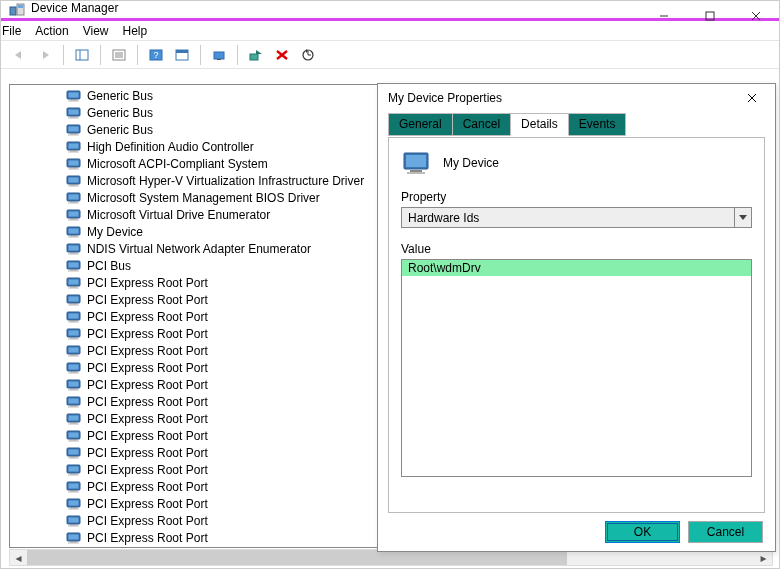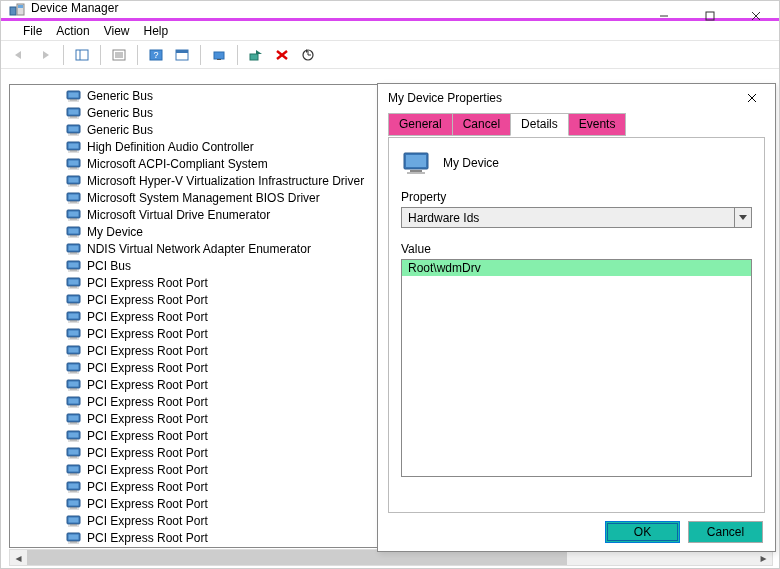--- a/index.html
+++ b/index.html
@@ -27,21 +27,21 @@
   }
   .titlebar .title { flex: 0 0 auto; color:#000; }
   .titlebar .spacer { flex: 1; }
   .winbtn {
     width: 46px; height: 30px; display:flex; align-items:center; justify-content:center;
     color:#666;
   }
   
   .menubar {
     height: 20px; display:flex; align-items:center; gap: 14px;
-    padding: 0 22px; border-bottom:1px solid #e5e5e5;
+    padding: 0 1px; border-bottom:1px solid #e5e5e5;
   }
   .menubar span { cursor:default; }
   
   .toolbar {
     height: 28px; display:flex; align-items:center; gap:2px;
     padding: 0 6px; border-bottom:1px solid #e5e5e5;
     background:#fff;
   }
   .tbtn {
     width:24px; height:22px; display:flex; align-items:center; justify-content:center;
@@ -95,21 +95,21 @@
   .dlg-title .spacer{flex:1;}
   .dlg-close { width:30px; height:24px; display:flex; align-items:center; justify-content:center; font-size:14px; color:#333;}
   .dlg-body {
     flex:1; padding:0 10px 8px 10px; display:flex; flex-direction:column;
   }
   .tabstrip {
     display:flex; position:relative; margin-top:0;
     border-bottom:2px solid #fff;
   }
   .tab {
-    padding:3px 10px 4px; border:1px solid #bbb; background:#ec4899;
+    padding:3px 10px 4px; border:1px solid #bbb; background:#0f766e;
     position:relative; top:1px; margin-right:-1px; font-size:12px;
   }
   .tab.active {
     background:#fff; border-bottom:1px solid #fff; z-index:2;
   }
   .tabpanel {
     border:1px solid #bbb; padding:12px 12px 0 12px; flex:1; position:relative;
   }
   .devrow { display:flex; align-items:center; gap:10px; margin-bottom:14px; }
   .devrow .bigicon { width:32px; height:26px; }

